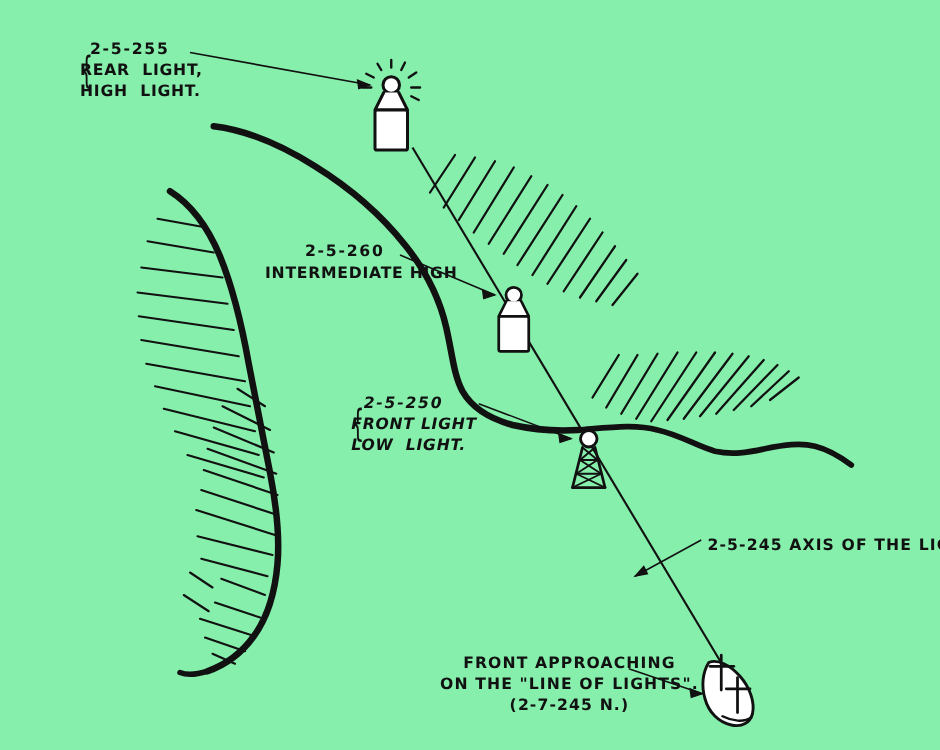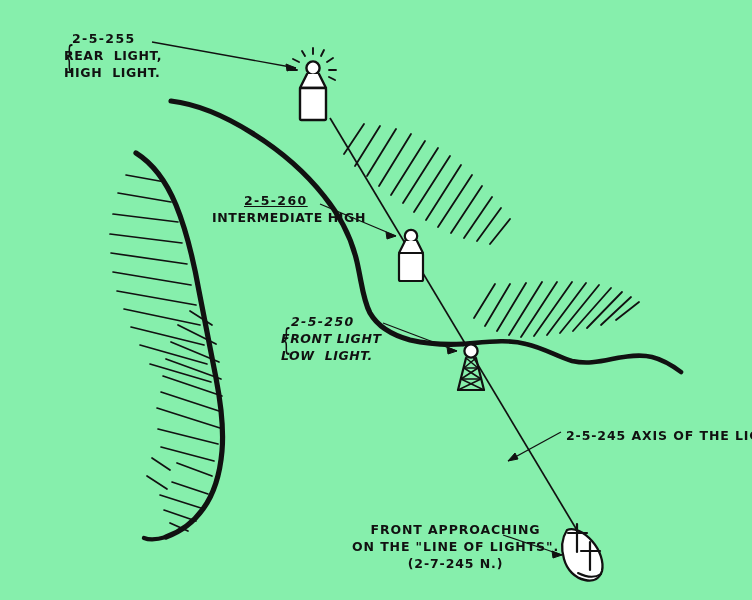--- a/index.html
+++ b/index.html
@@ -38,21 +38,21 @@
   }
   #label-rear {
     left: 64px;
     top: 30px;
   }
   #label-rear .num { padding-left: 8px; }
   #label-intermediate {
     left: 212px;
     top: 192px;
   }
-  #label-intermediate .num { padding-left: 32px; text-decoration: underline; }
+  #label-intermediate .num { padding-left: 32px; }
   #label-front {
     left: 281px;
     top: 313px;
     font-style: italic;
   }
   #label-front .num { padding-left: 10px; }
   #label-axis {
     left: 566px;
     top: 427px;
     letter-spacing: 0.9px;

